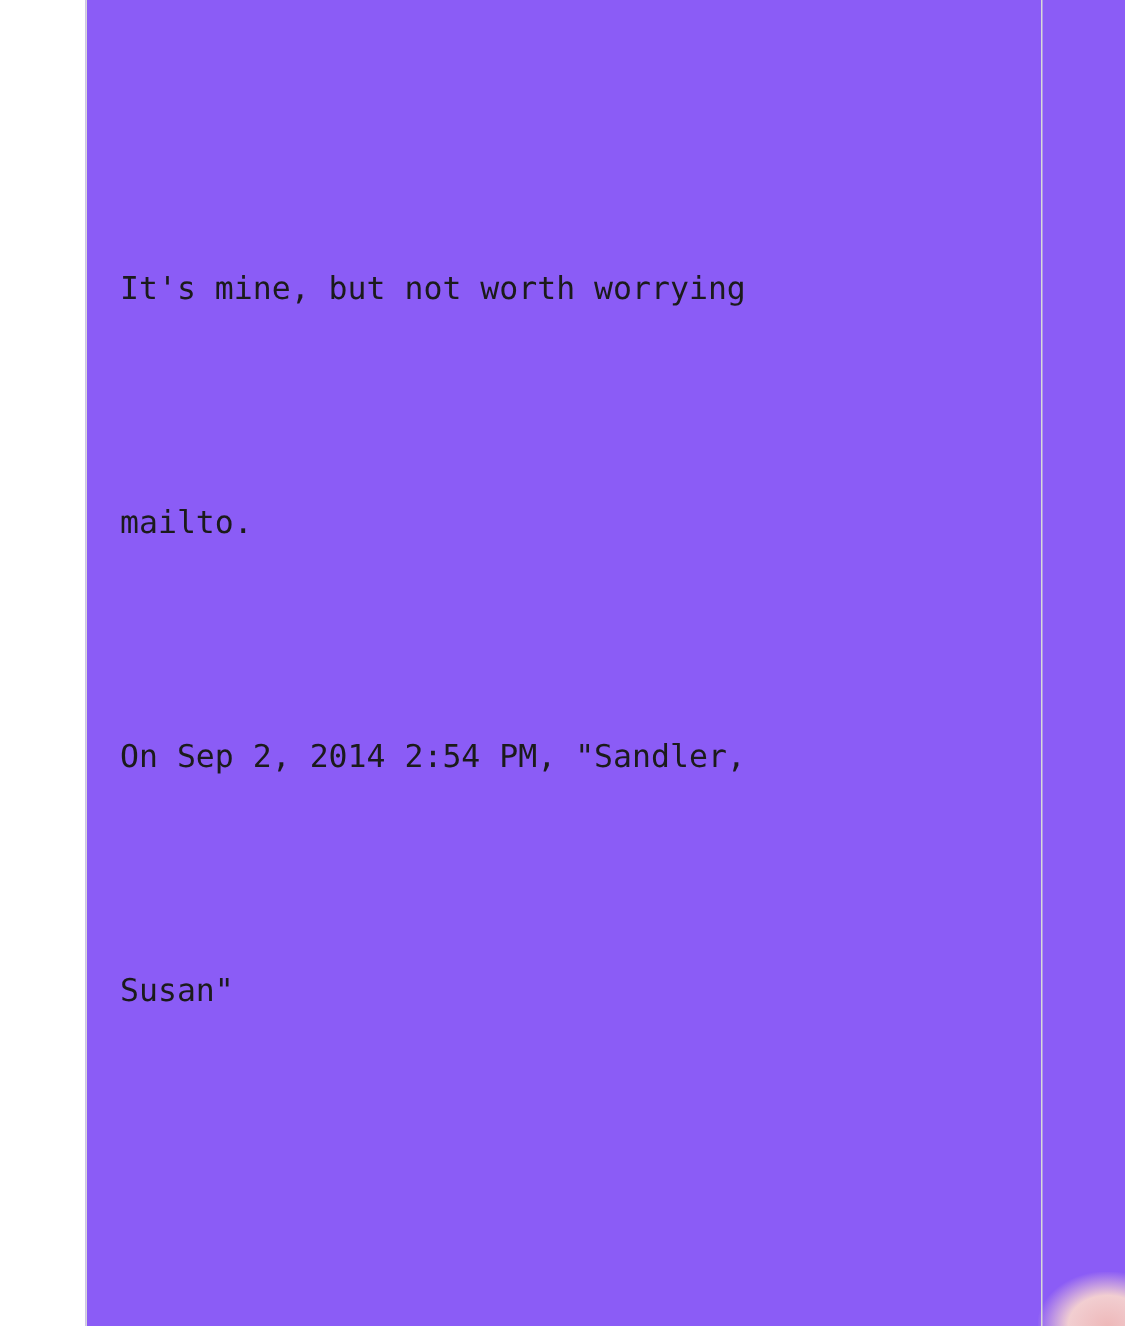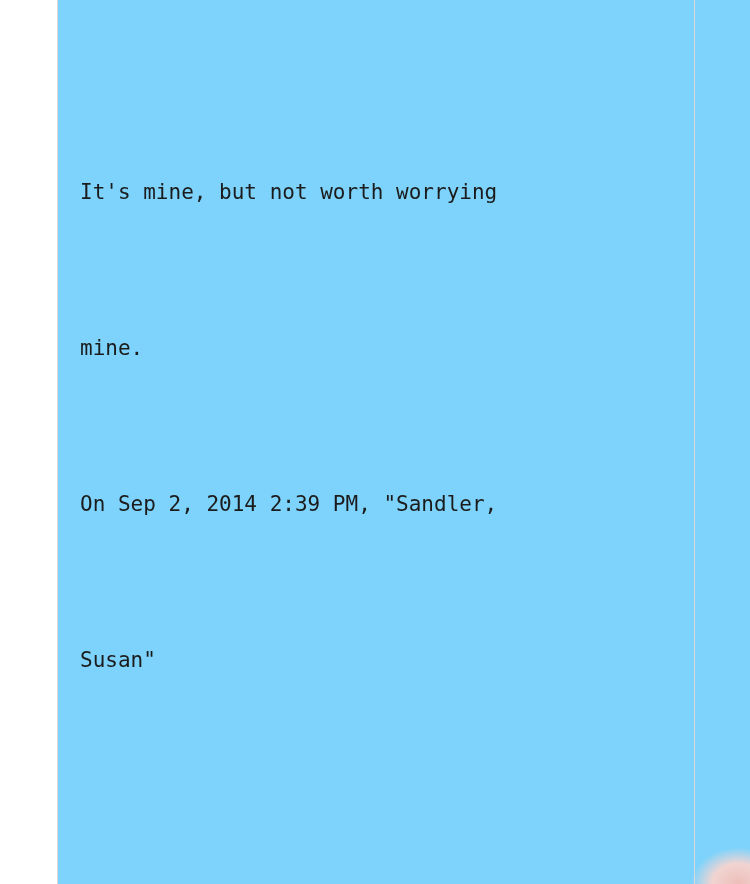--- a/index.html
+++ b/index.html
@@ -10,21 +10,21 @@
   body {
     width: 750px;
     height: 884px;
     overflow: hidden;
     font-family: "Liberation Sans", sans-serif;
   }
   .page {
     position: relative;
     width: 750px;
     height: 884px;
-    background: #7dd3fc;
+    background: #8b5cf6;
   }
   
   .col-rule-left {
     position: absolute;
     left: 57px;
     top: 0;
     width: 1px;
     height: 884px;
     background: #d8d8d8;
   }
@@ -78,22 +78,22 @@
 <body>
 
 <div class="page">
 
   <div class="edge-shadow-left"></div>
   <div class="col-rule-left"></div>
   <div class="col-rule-right"></div>
 
   <div class="message-body">
     <div class="para">It's mine, but not worth worrying</div>
-    <div class="para">mine.</div>
-    <div class="para">On Sep 2, 2014 2:39 PM, "Sandler,</div>
+    <div class="para">mailto.</div>
+    <div class="para">On Sep 2, 2014 2:54 PM, "Sandler,</div>
     <div class="para">Susan"</div>
     
     
     
     
     
     
     
     
     

